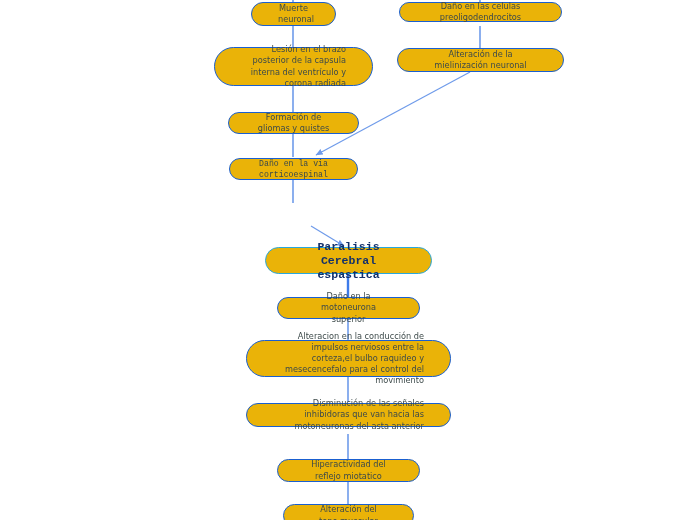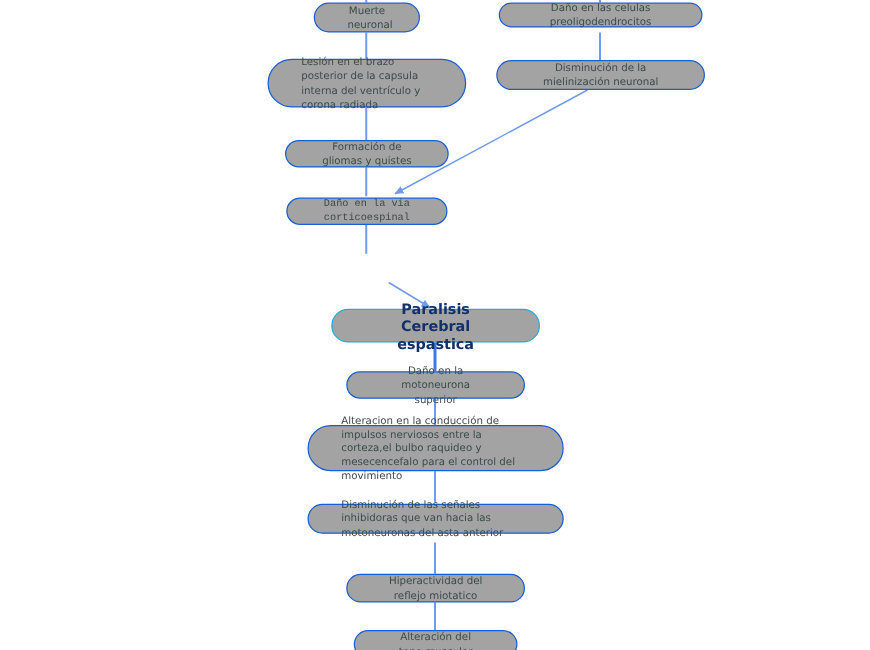--- a/index.html
+++ b/index.html
@@ -23,49 +23,50 @@
     top: 0;
     width: 696px;
     height: 520px;
     pointer-events: none;
   }
   .node {
     position: absolute;
     box-sizing: border-box;
     border: 1.6px solid #1a5fd0;
     border-radius: 999px;
-    background: #a3a3a3;
+    background: #eab308;
     color: #3d4a4a;
     font-size: 8.2px;
     line-height: 11.2px;
     display: flex;
     align-items: center;
     justify-content: flex-start;
     padding: 4px 26px;
     z-index: 3;
   }
   .node .node-label {
     display: block;
     width: 100%;
-    text-align: left;
+    text-align: right;
   }
   .node.center-align .node-label {
     text-align: center;
   }
   .node.root {
     border-color: #29a8dd;
     border-width: 1.8px;
     color: #12306b;
     font-weight: bold;
     font-size: 11.5px;
     line-height: 14px;
     justify-content: center;
   }
   .node.root .node-label {
     text-align: center;
+    font-family: Liberation Mono, monospace;
   }
 </style>
 </head>
 <body>
 
 <div id="canvas">
 
   <svg id="edges" viewBox="0 0 696 520">
     <defs>
       <marker id="arrow-light" markerWidth="7" markerHeight="7" refX="5.6" refY="2.6" orient="auto">
@@ -111,21 +112,21 @@
 
   <div class="node center-align" style="left:399px; top:2px; width:163px; height:20px;">
     <span class="node-label">Daño en las celulas preoligodendrocitos</span>
   </div>
 
   <div class="node" style="left:214px; top:47px; width:159px; height:39px;">
     <span class="node-label">Lesión en el brazo posterior de la capsula interna del ventrículo y corona radiada</span>
   </div>
 
   <div class="node center-align" style="left:397px; top:48px; width:167px; height:24px;">
-    <span class="node-label">Disminución de la mielinización neuronal</span>
+    <span class="node-label">Alteración de la mielinización neuronal</span>
   </div>
 
   <div class="node center-align" style="left:228px; top:112px; width:131px; height:22px;">
     <span class="node-label">Formación de gliomas y quistes</span>
   </div>
 
   <div class="node center-align" style="left:229px; top:158px; width:129px; height:22px;font-family:Liberation Mono, monospace;">
     <span class="node-label">Daño en la via corticoespinal</span>
   </div>
 

